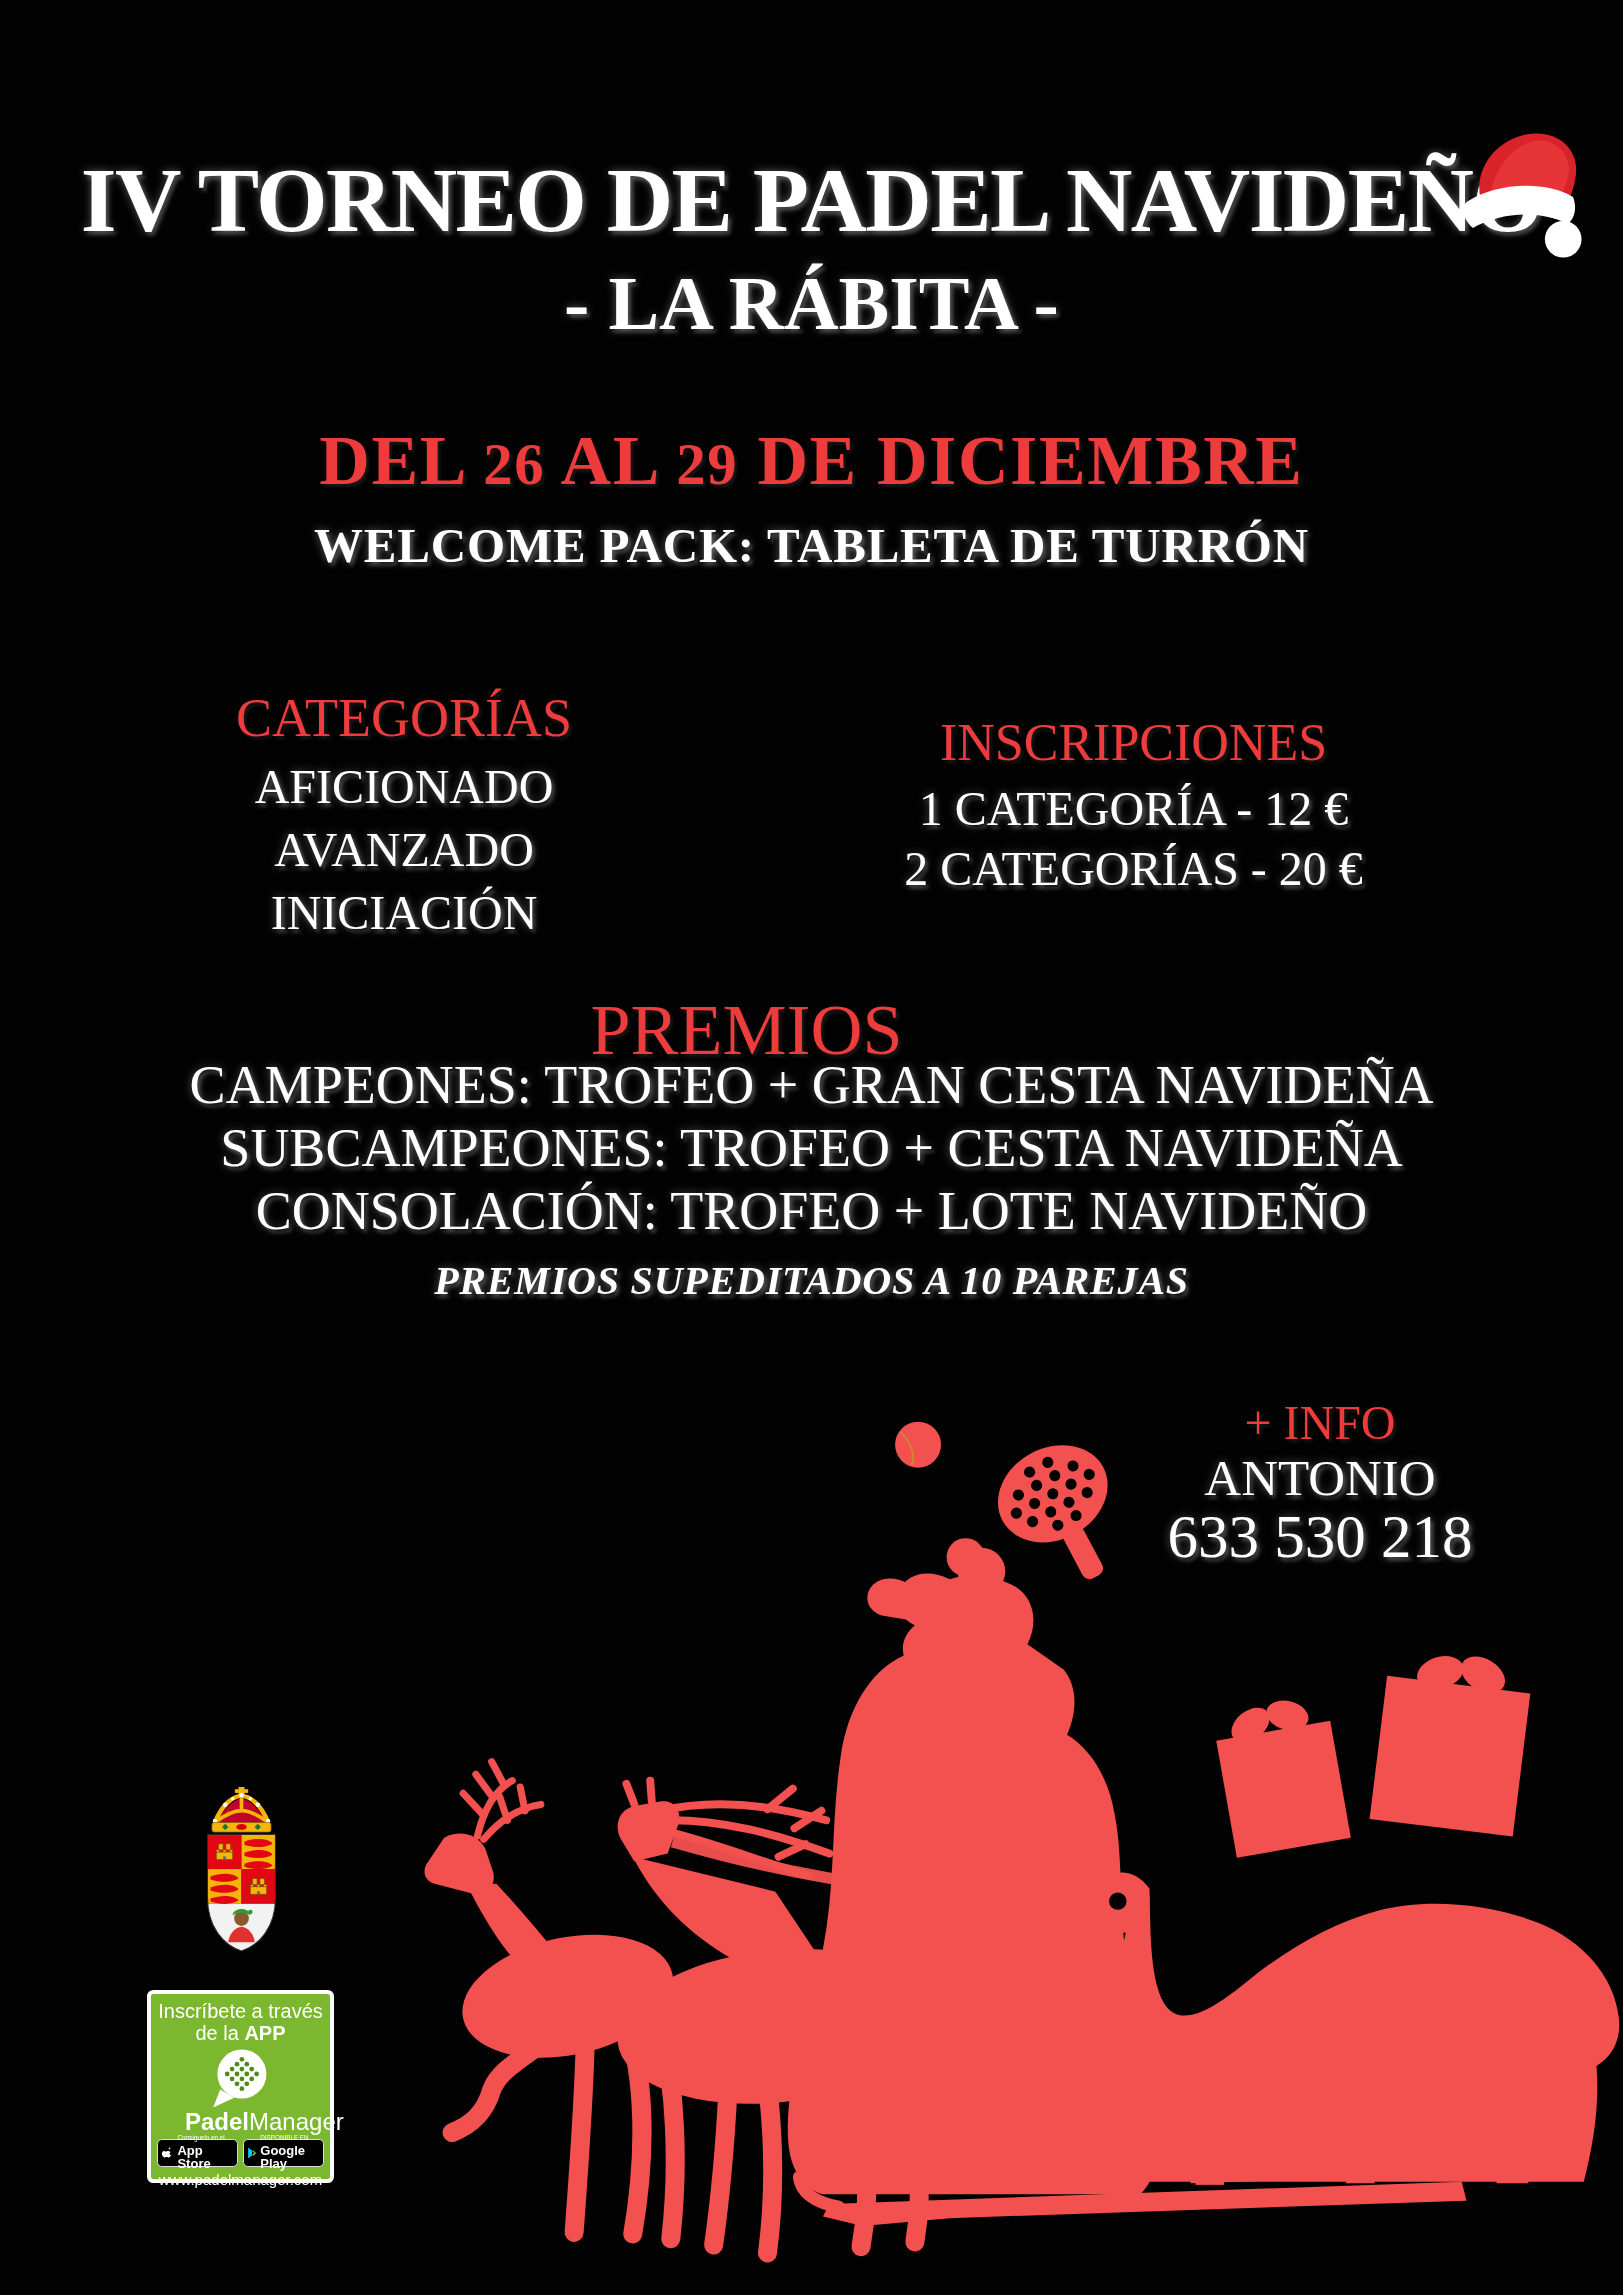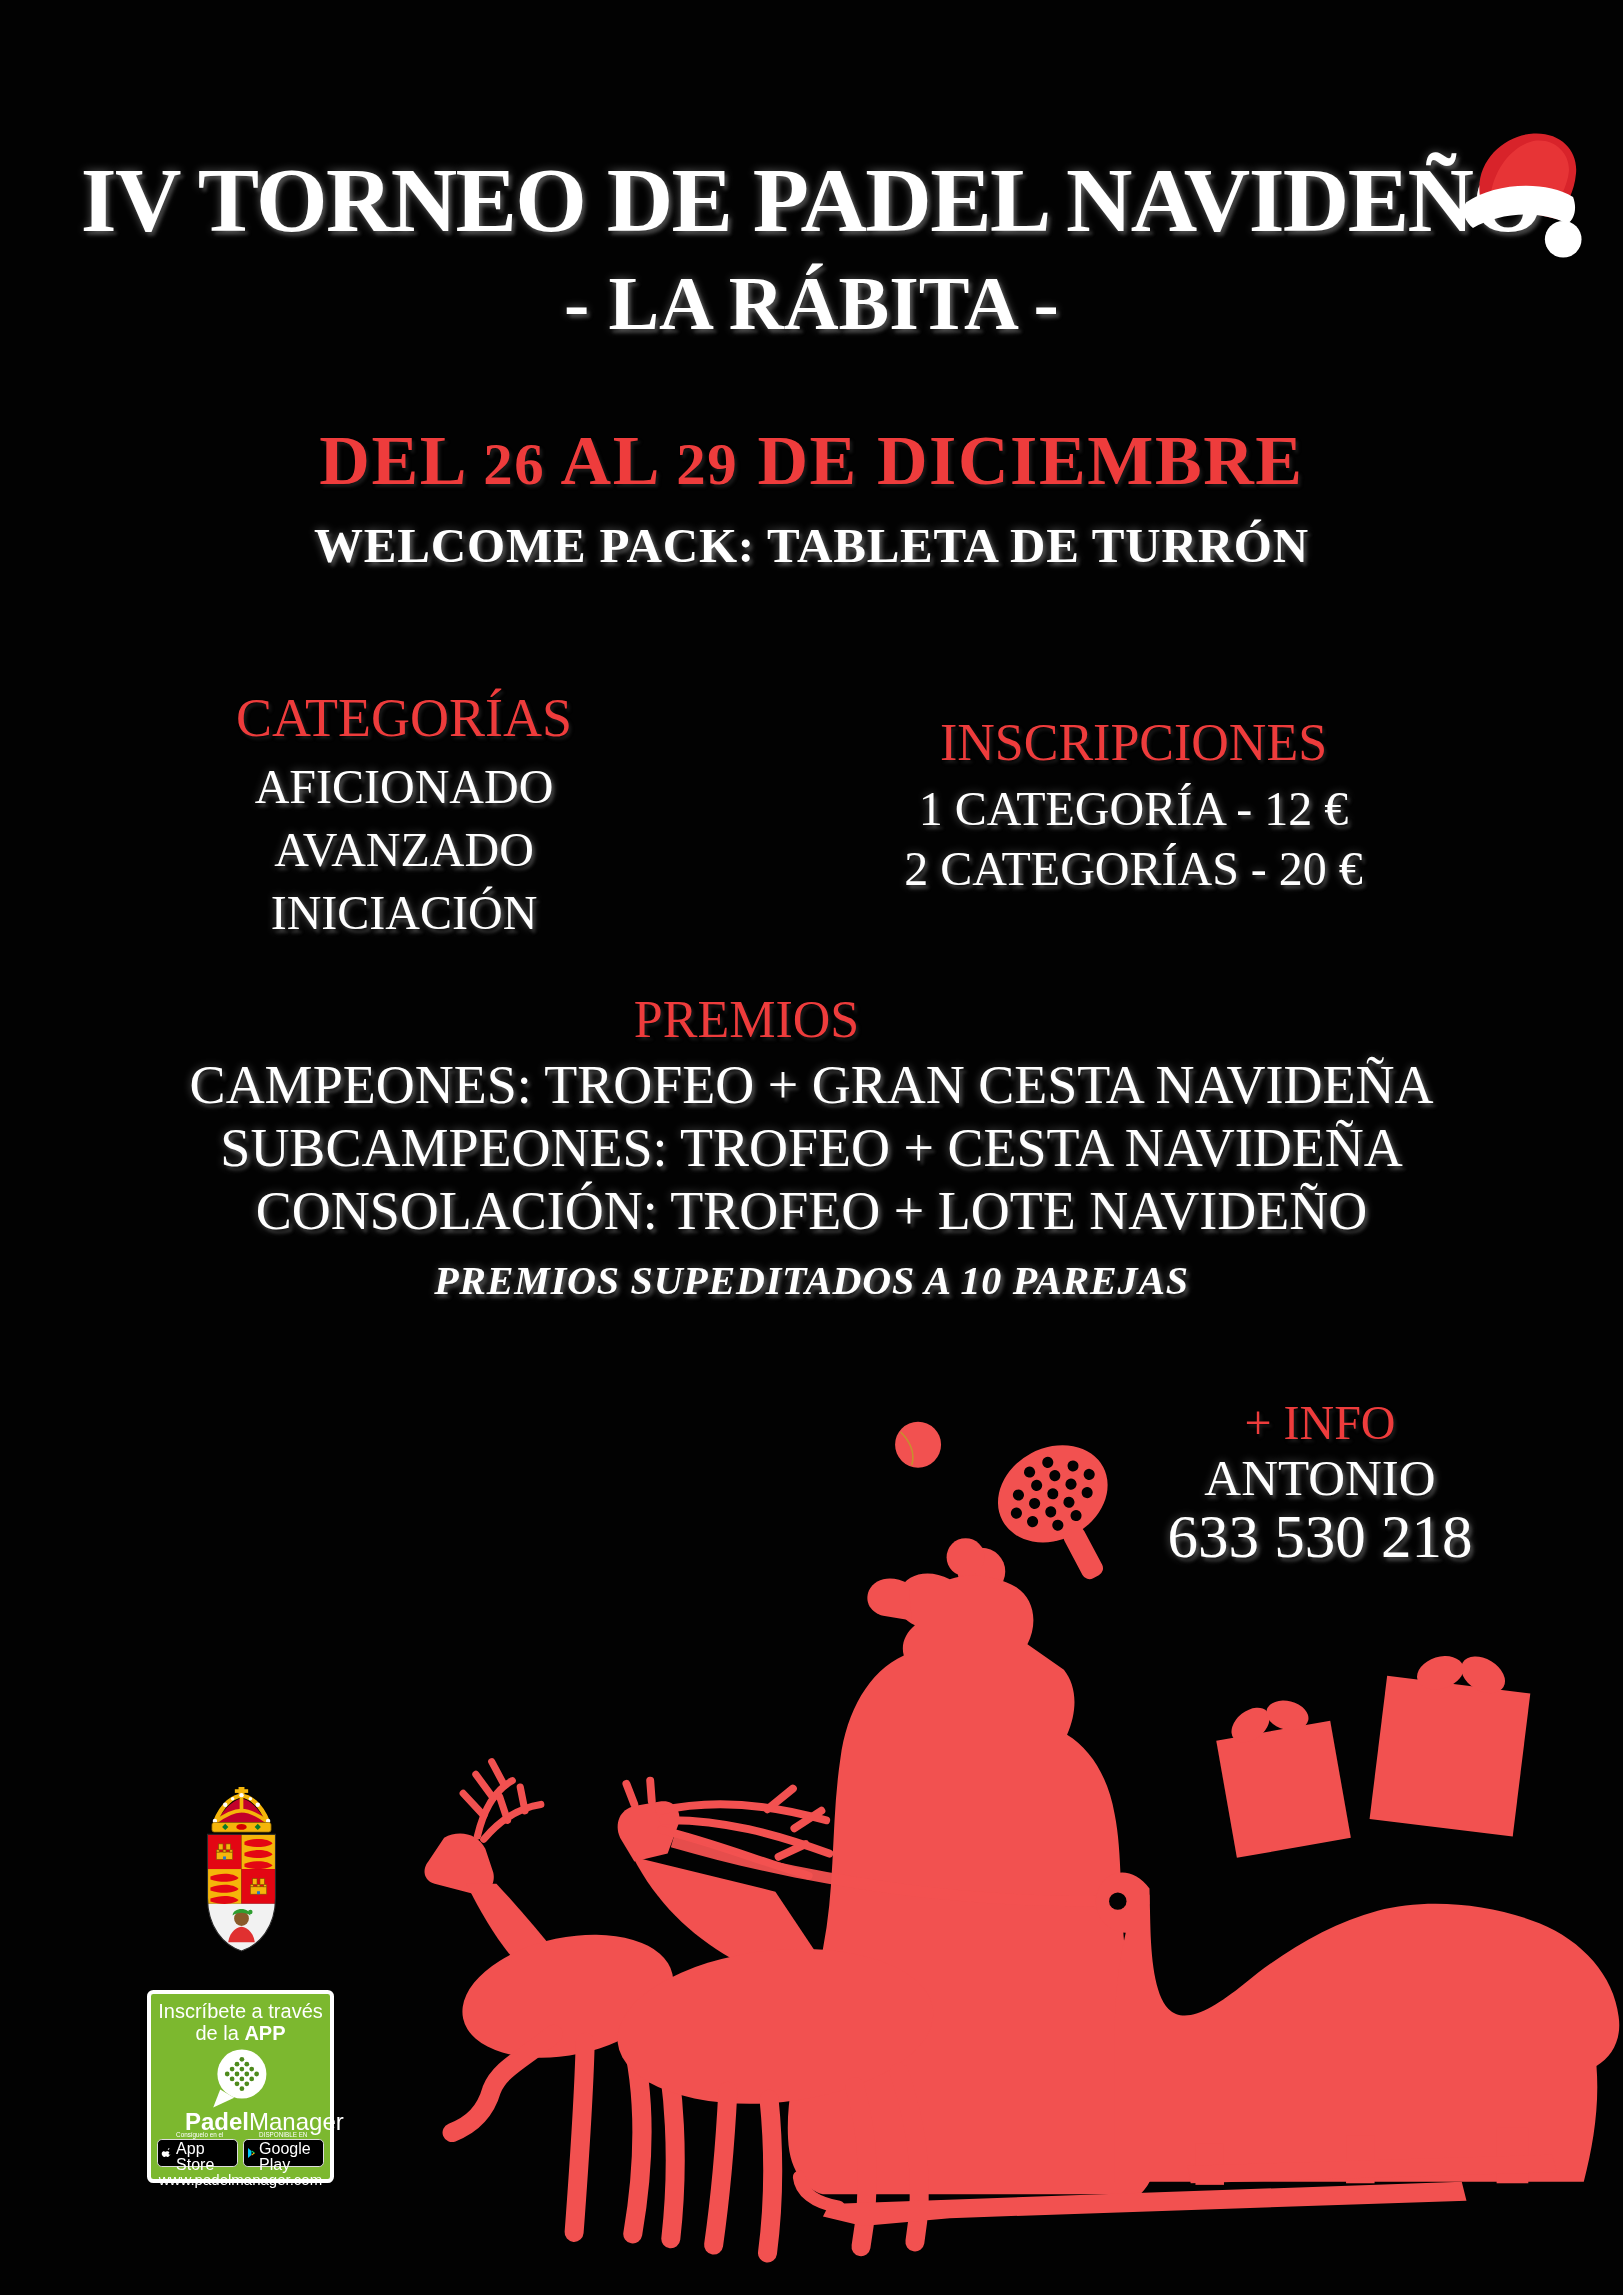--- a/index.html
+++ b/index.html
@@ -20,21 +20,21 @@
   .cat-block{left:182px;top:690px;width:444px;}
   .cat-header{font-size:54px;line-height:1.05;}
   .cat-item{font-size:48px;line-height:63px;}
   .cat-items{margin-top:8px;}
 
   .ins-block{left:864px;top:716px;width:539px;}
   .ins-header{font-size:52px;line-height:1.05;}
   .ins-line{font-size:48px;line-height:60px;}
   .ins-lines{margin-top:8px;}
 
-  .prem-header{left:0;top:993px;width:1493px;font-size:52px;line-height:1.05;}
+  .prem-header{left:0;top:993px;width:1493px;font-size:72px;line-height:1.05;}
   .prem-lines{left:98px;top:1054px;width:1427px;}
   .prem-line{font-size:54px;line-height:63px;}
   .prem-note{margin-top:14.3px;font-size:40px;font-weight:700;font-style:italic;letter-spacing:0.8px;}
 
   .ent-block{left:135px;top:1395px;width:698px;}
   .ent-line{font-size:48px;font-weight:700;line-height:55px;}
 
   .info-block{left:1110px;top:1397px;width:420px;}
   .info-header{font-size:48px;line-height:52px;}
   .info-name{font-size:51px;line-height:59px;}
@@ -46,21 +46,21 @@
             font-family:"Liberation Sans", sans-serif;color:#fff;text-align:center;}
   .pm-line1{margin-top:6.3px;font-size:20px;line-height:22px;}
   .pm-line2{font-size:20px;line-height:22px;}
   .pm-pin{margin:1.6px auto 0 auto;display:block;}
   .pm-brand{font-size:24px;line-height:25px;margin-left:34px;}
   .pm-stores{display:flex;justify-content:center;gap:4.8px;margin-top:4.8px;}
   .store{width:81px;height:28px;background:#000;border:0.8px solid #dcdcdc;border-radius:4.8px;
          display:flex;align-items:center;justify-content:flex-start;padding:1.6px 3.2px;box-sizing:border-box;gap:3.2px;}
   .store-txt{text-align:left;line-height:1;}
   .store-small{font-size:6.3px;display:block;}
-  .store-big{font-size:16px;font-weight:400;display:block;margin-top:3px;}
+  .store-big{font-size:13px;font-weight:700;display:block;margin-top:3px;}
   .pm-url{margin-top:4.8px;font-size:15px;}
 </style>
 </head>
 <body>
 
 <div id="poster">
 
   <div class="abs ctr title1 white-glow">IV TORNEO DE PADEL NAVIDEÑO</div>
   <div class="abs ctr title2 white-glow">- LA RÁBITA -</div>
 

